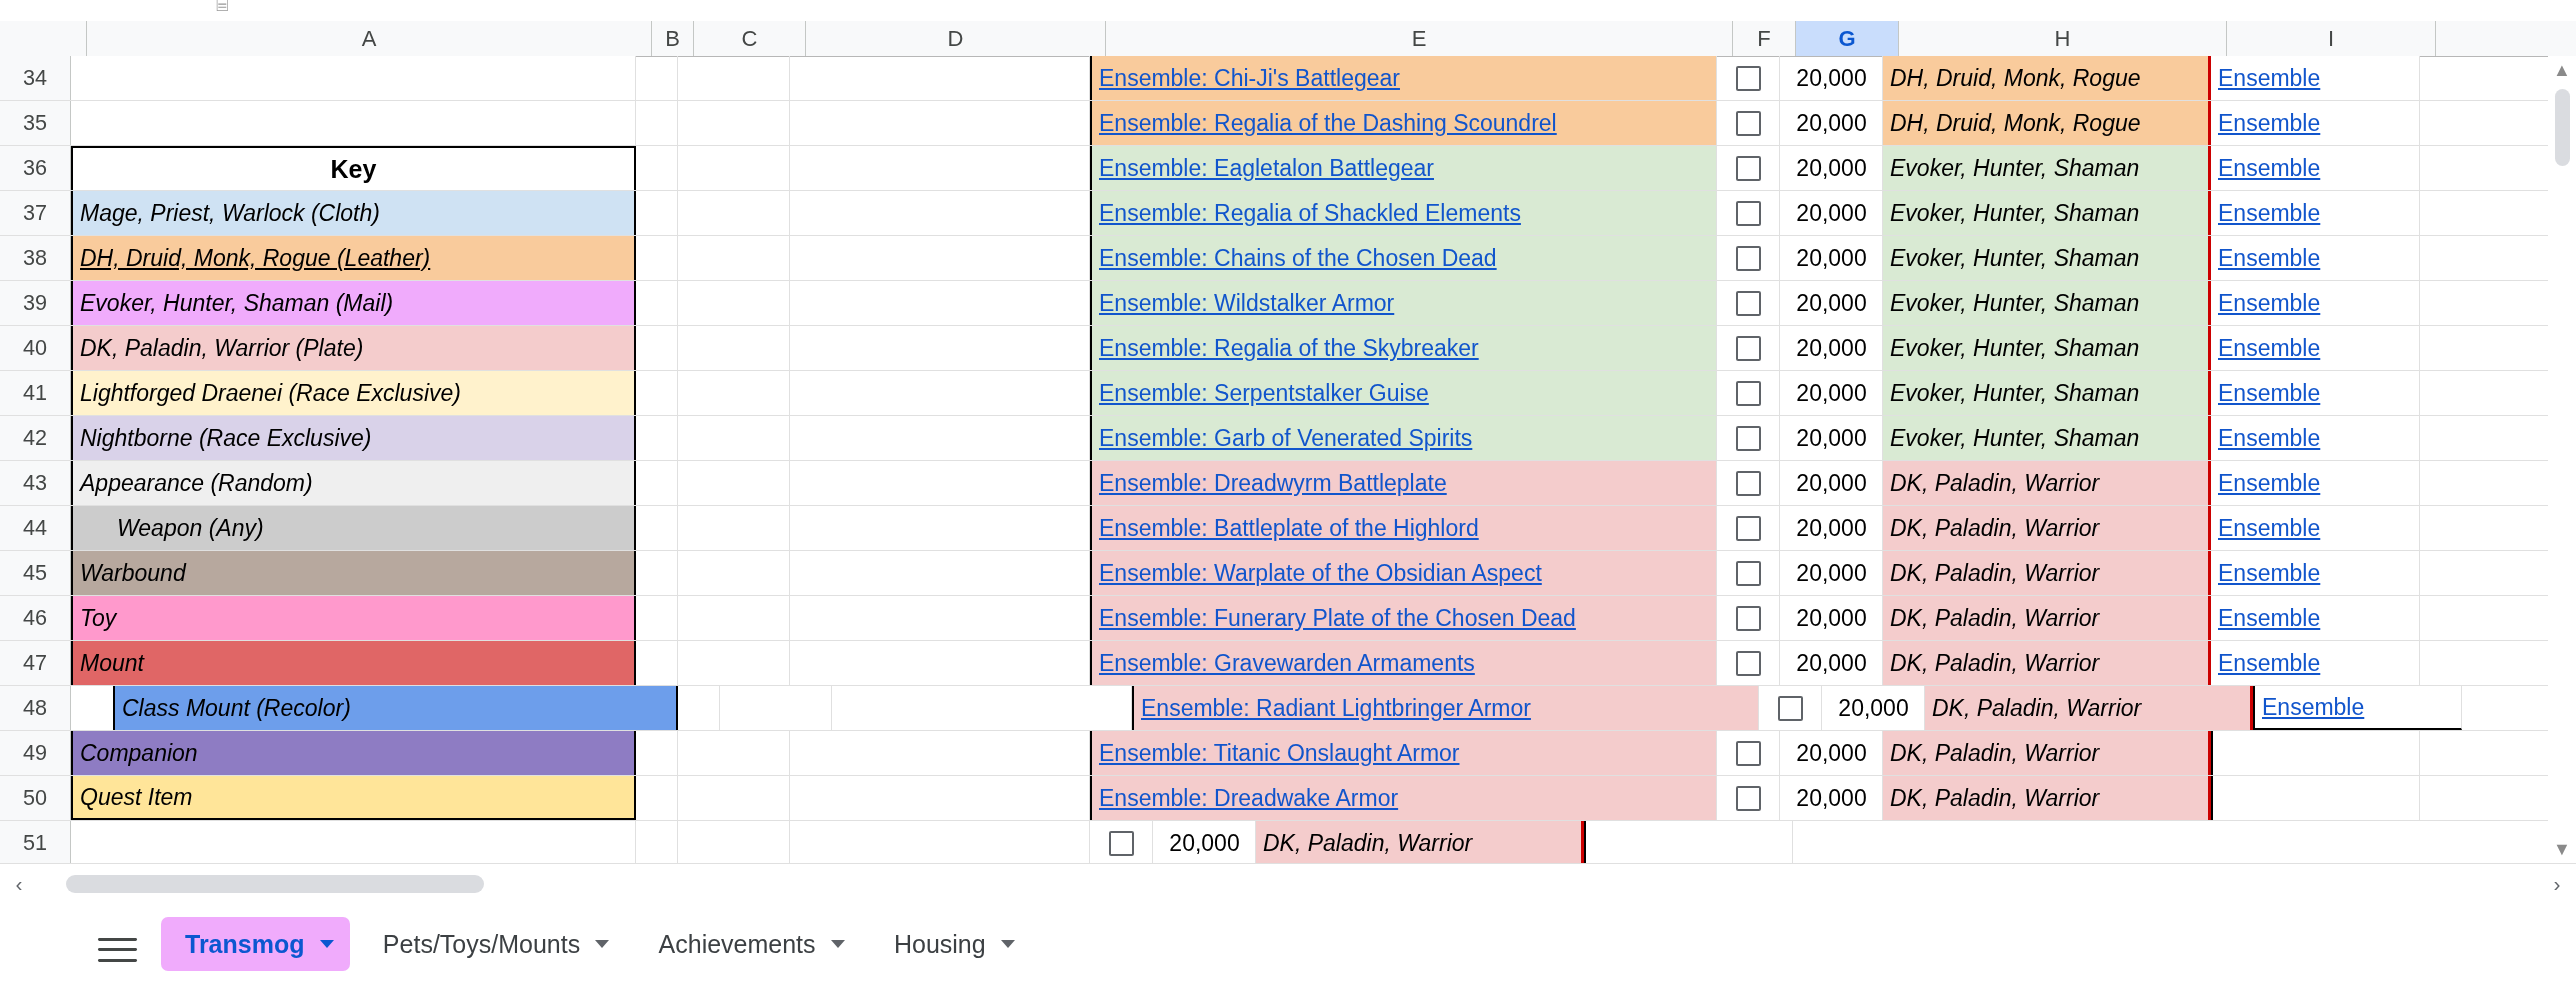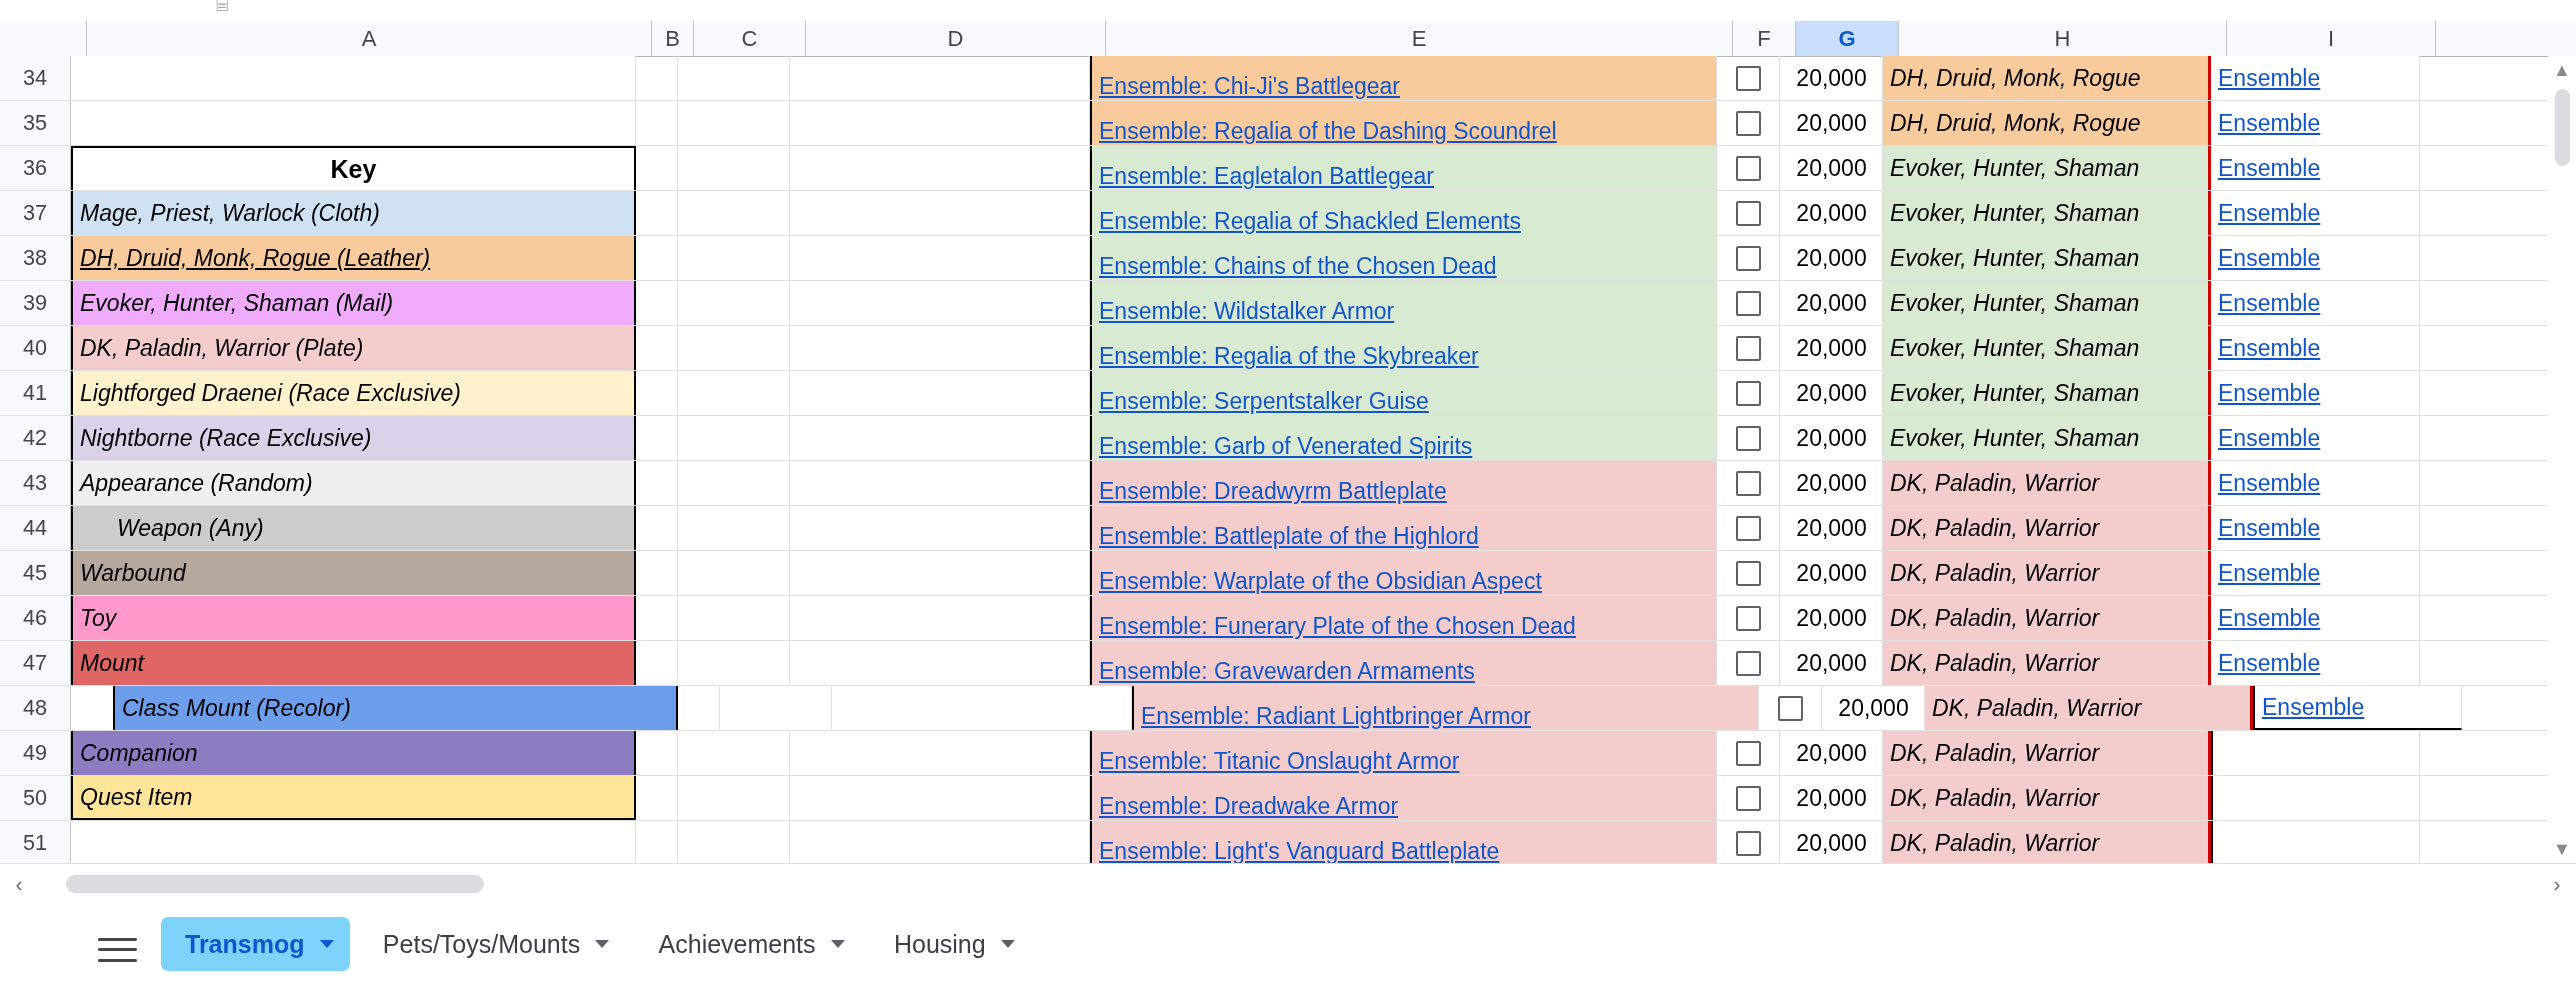--- a/index.html
+++ b/index.html
@@ -91,21 +91,21 @@
     background: #f8f9fa;
     color: #444746;
     justify-content: center;
     font-size: 21.6px;
     border-right: 0.7px solid #c4c7c5;
   }
   .cellA { width: 565px; }
   .cellB { width: 42px; }
   .cellC { width: 112px; }
   .cellD { width: 300px; }
-  .cellE { width: 627px; align-items: flex-end; }
+  .cellE { width: 627px; }
   .cellF { width: 63px; justify-content: center; }
   .cellG { width: 103px; justify-content: flex-end; padding-right: 15.3px; }
   .cellH { width: 328px; }
   .cellI { width: 209px; }
   .w-rowhdr { width: 71px; }
 
   .link {
     color: #1155cc;
     text-decoration: underline;
     cursor: pointer;
@@ -208,21 +208,21 @@
     height: 54px;
     padding: 0 16.7px 0 24px;
     margin-right: 8.4px;
     border-radius: 7px;
     font-size: 25px;
     color: #3c4043;
     cursor: pointer;
     white-space: nowrap;
   }
   .tab.active {
-    background: #7dd3fc;
+    background: #f0abfc;
     color: #0b57d0;
     font-weight: bold;
   }
   .caret {
     margin-left: 15.3px;
     width: 0; height: 0;
     border-left: 7.7px solid transparent;
     border-right: 7.7px solid transparent;
     border-top: 8.4px solid #5f6368;
   }
@@ -553,23 +553,20 @@
         <div class="cell cellG">20,000</div>
         <div class="cell cellH italic bord-right-red" style="background: rgb(244, 204, 204);">DK, Paladin, Warrior</div>
         <div class="cell cellI bord-left-heavy" style="background: rgb(255, 255, 255);"></div>
       </div>
       <div class="row">
         <div class="cell rowhdr w-rowhdr">51</div>
         <div class="cell cellA" style="background: rgb(255, 255, 255);"></div>
         <div class="cell cellB"></div>
         <div class="cell cellC"></div>
         <div class="cell cellD"></div>
-        <div class="cell cellE bord-left-heavy" style="background: rgb(244, 204, 204);">
-          <span class="link">Ensemble: Light's Vanguard Battleplate</span>
-        </div>
         <div class="cell cellF">
           <div class="chk"></div>
         </div>
         <div class="cell cellG">20,000</div>
         <div class="cell cellH italic bord-right-red" style="background: rgb(244, 204, 204);">DK, Paladin, Warrior</div>
         <div class="cell cellI bord-left-heavy" style="background: rgb(255, 255, 255);"></div>
       </div>
     </div>
 
   <div class="vscroll">

